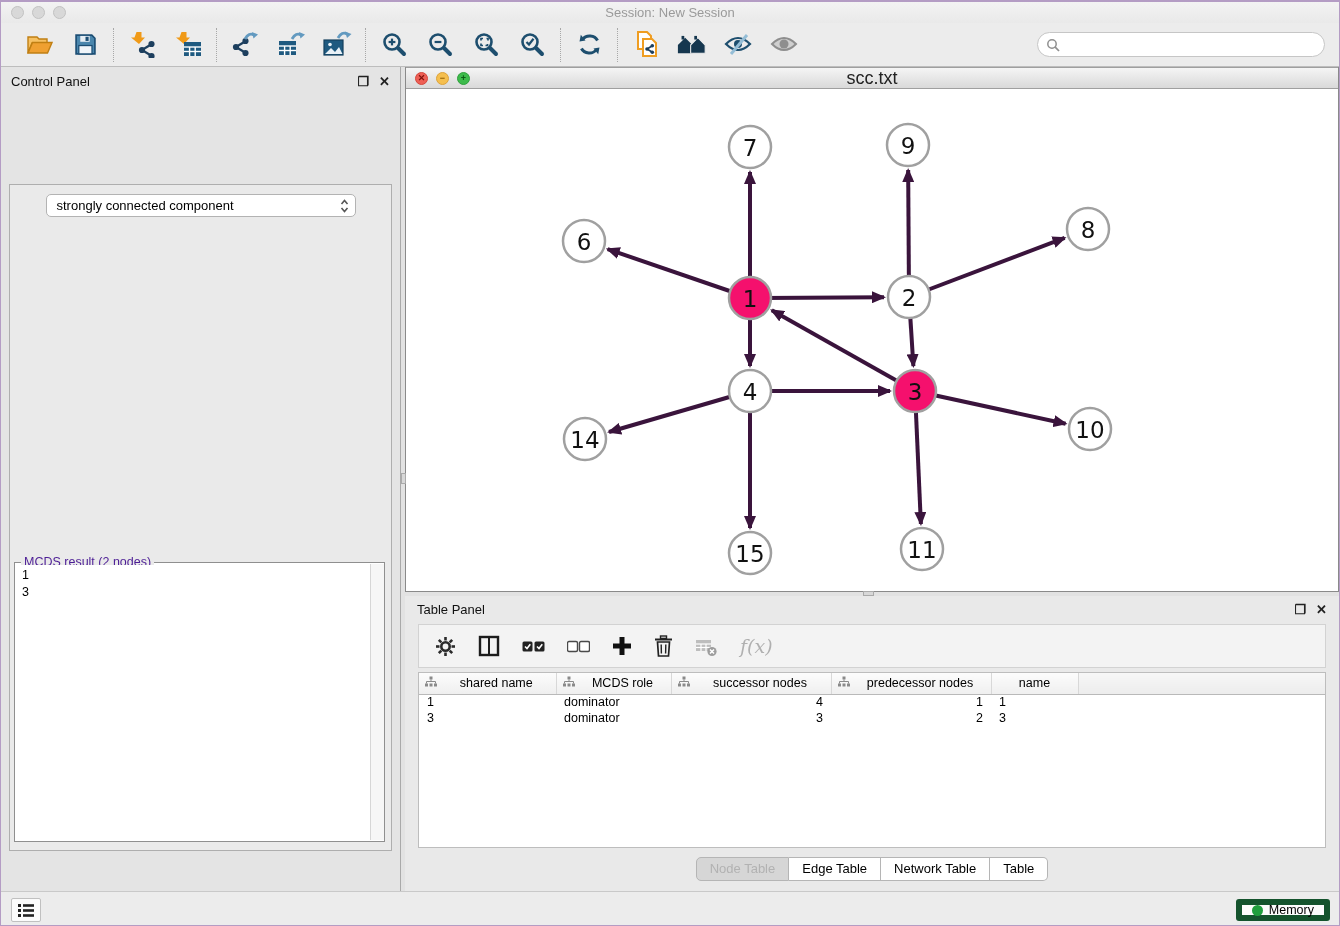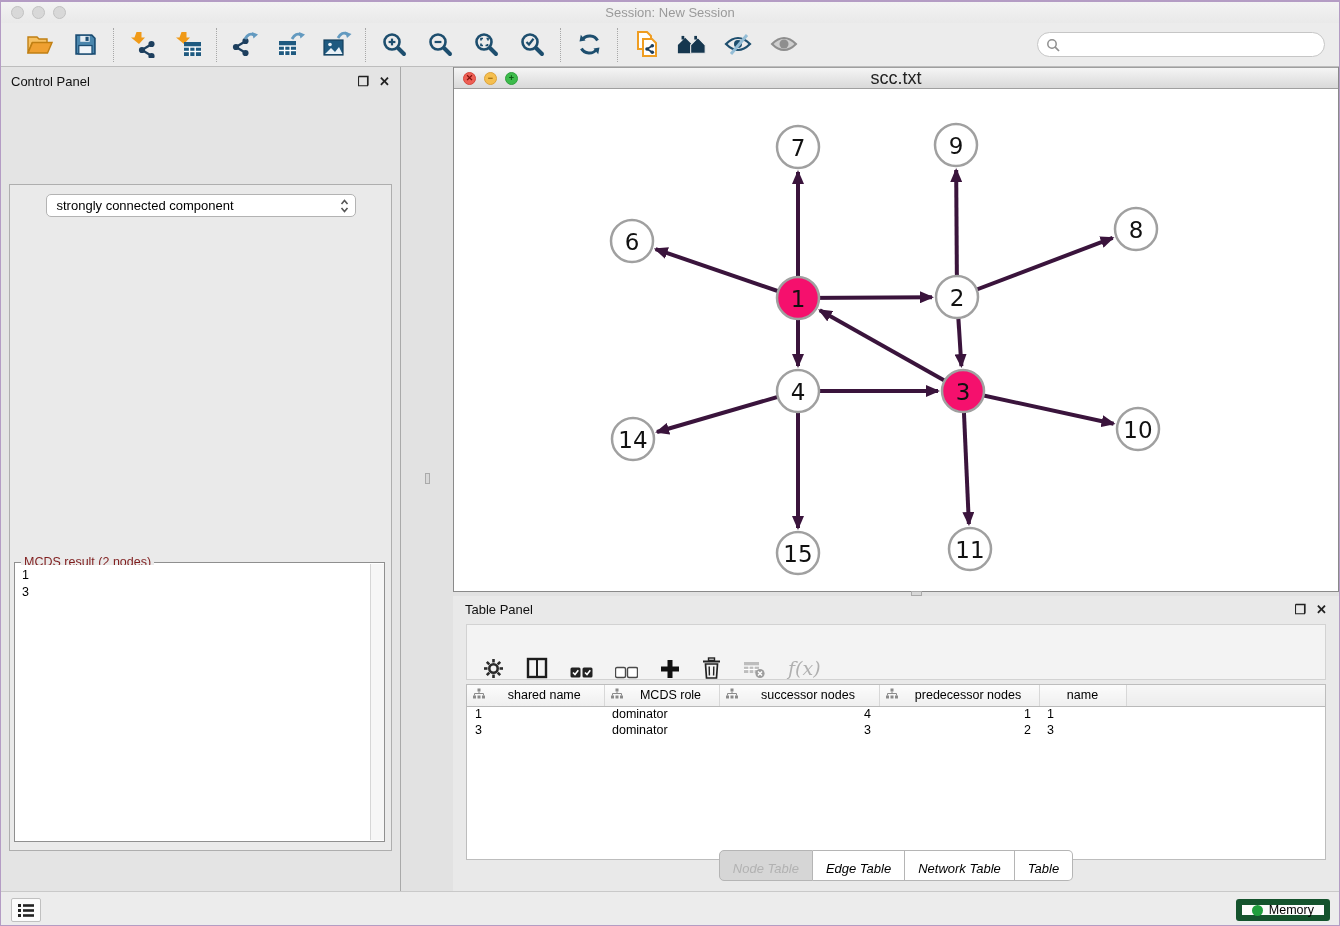--- a/index.html
+++ b/index.html
@@ -20,38 +20,38 @@
   .titlebar .wtitle{font-size:13px;color:#9a9a9a;}
   
   .toolbar{height:44px;background:#ececec;border-bottom:1px solid #bdbdbd;display:flex;align-items:center;padding:0 10px;}
   .tgroup{display:flex;align-items:center;gap:16px;padding:0 13px;}
   .tsep{width:1px;height:34px;border-left:1px dotted #a8a8a8;}
   .tbtn{width:30px;height:30px;display:flex;align-items:center;justify-content:center;cursor:pointer;}
   .searchwrap{margin-left:auto;margin-right:4px;}
   .searchbox{width:288px;height:25px;border:1px solid #c6c6c6;border-radius:13px;background:#fff;display:flex;align-items:center;padding:0 8px;}
   .searchbox input{border:none;outline:none;flex:1;font-size:13px;margin-left:5px;font-family:"Liberation Sans",sans-serif;background:transparent;}
   
-  .main{display:flex;height:824px;gap:24px;}
+  .main{display:flex;height:824px;}
   .cpanel{width:400px;background:#e4e4e4;border-right:1px solid #a9a9a9;position:relative;}
   .cpanel-head{height:28px;display:flex;align-items:center;padding:0 10px;font-size:13px;color:#111;}
   .panel-winbtns{margin-left:auto;display:flex;gap:10px;align-items:center;}
   .panel-winbtn{font-size:13px;color:#222;font-weight:bold;cursor:pointer;line-height:1;}
   .cp-tabs{display:flex;justify-content:center;position:relative;z-index:2;margin-bottom:-1px;}
   .cp-tab{font-size:13px;padding:3px 12px 4px;background:#fff;border:1px solid #b5b5b5;border-left-width:0;color:#000;cursor:pointer;}
   .cp-tab:first-child{border-left-width:1px;border-top-left-radius:4px;}
   .cp-tab.sel{background:#dcdcdc;color:#b9b9b9;border-top-right-radius:6px;border-top-left-radius:2px;cursor:default;}
   .cp-body{position:absolute;left:8px;right:8px;top:117px;bottom:40px;background:#eaeaea;border:1px solid #aeaeae;}
   .opt-label{text-align:center;margin-top:20px;font-size:13px;color:#111;}
   .selectrow{display:flex;justify-content:center;margin-top:9px;}
   .selectbox{width:310px;height:23px;background:#fff;border:1px solid #b3b3b3;border-radius:5px;display:flex;align-items:center;padding:0 6px 0 10px;font-size:13px;cursor:pointer;}
   .selectbox .val{flex:1;}
   .btnrow{display:flex;justify-content:center;gap:15px;margin-top:13px;}
   .pbtn{height:22px;padding:0 14px;font-size:13px;background:linear-gradient(#ffffff,#f1f1f1);border:1px solid #b3b3b3;border-radius:4px;cursor:pointer;font-family:"Liberation Sans",sans-serif;}
   .resultbox{position:absolute;left:4px;right:6px;top:377px;bottom:8px;border:1px solid #8f8f8f;background:#fff;}
-  .resultbox .legend{position:absolute;top:-8px;left:6px;background:#eaeaea;padding:0 3px;font-size:12.5px;color:#7f1d1d;}
+  .resultbox .legend{position:absolute;top:-8px;left:6px;background:#eaeaea;padding:0 3px;font-size:12.5px;color:#4c1d95;}
   .result-list{position:absolute;left:1px;right:15px;top:2px;bottom:1px;background:#fff;font-size:12.5px;line-height:17px;padding:2px 6px;white-space:pre;overflow:hidden;}
   .result-scroll{position:absolute;right:0;top:1px;bottom:1px;width:14px;background:#f6f6f6;border-left:1px solid #d6d6d6;}
   
   .vsplit{width:4px;background:#e2e2e2;position:relative;}
   .vsplit .grip{position:absolute;top:406px;left:0;width:5px;height:11px;background:#d8d8d8;border:1px solid #aaa;}
   .hsplit{height:4px;background:#e2e2e2;position:relative;}
   .hsplit .grip{position:absolute;left:458px;top:-1px;width:11px;height:5px;background:#d8d8d8;border:1px solid #aaa;}
   
   .rightcol{flex:1;display:flex;flex-direction:column;}
   .netwin{height:525px;border:1px solid #8a8a8a;border-top:none;display:flex;flex-direction:column;background:#fff;}
@@ -60,33 +60,33 @@
   .net-lights{position:absolute;left:9px;display:flex;gap:8px;}
   .tl.red{background:#ee5f55;border:1px solid #d4473d;color:#7e100b;}
   .tl.yel{background:#f5bf4f;border:1px solid #dda33b;color:#8f5d00;}
   .tl.grn{background:#3dbb4b;border:1px solid #2fa03d;color:#0c5c15;}
   .net-title{font-size:18px;color:#222;}
   .canvas{flex:1;background:#fff;position:relative;}
   .canvas svg{position:absolute;left:0;top:0;}
   
   .tpanel{flex:1;background:#e9e9e9;position:relative;}
   .tp-head{height:26px;display:flex;align-items:center;padding:0 12px;font-size:13px;color:#111;}
-  .tp-toolbar{margin:2px 13px 0;height:56px;background:#f3f3f3;border:1px solid #d2d2d2;display:flex;align-items:flex-end;gap:22px;padding:0 16px;}
+  .tp-toolbar{margin:2px 13px 0;height:44px;background:#f3f3f3;border:1px solid #d2d2d2;display:flex;align-items:center;gap:22px;padding:8px 16px;}
   .tp-tbtn{display:flex;align-items:center;justify-content:center;cursor:pointer;}
   .fx{font-family:"DejaVu Serif",serif;font-style:italic;color:#b0b0b0;font-size:19px;cursor:default;}
   .tablebox{margin:4px 13px 0;background:#fff;border:1px solid #bdbdbd;height:176px;overflow:hidden;}
   table.dtable{border-collapse:collapse;width:100%;font-size:12.5px;}
   table.dtable th{font-weight:normal;background:linear-gradient(#fcfcfc,#efefef);border-right:1px solid #d8d8d8;border-bottom:1px solid #b9b9b9;height:21px;padding:0 6px;text-align:center;white-space:nowrap;}
   table.dtable th .hwrap{display:flex;align-items:center;gap:6px;justify-content:flex-start;}
   table.dtable th .hlabel{flex:1;}
   table.dtable td{height:16px;padding:0 8px;white-space:nowrap;}
   table.dtable td.r{text-align:right;}
   table.dtable th.filler{border-right:none;background:linear-gradient(#f7f7f7,#ececec);}
   .tp-tabs{position:absolute;left:0;right:0;bottom:10px;display:flex;justify-content:center;}
-  .tp-tab{font-size:13px;padding:10px 13px 4px;background:#fff;border:1px solid #b5b5b5;border-left-width:0;color:#000;cursor:pointer;font-style:italic;}
+  .tp-tab{font-size:13px;padding:3px 13px 4px;background:#fff;border:1px solid #b5b5b5;border-left-width:0;color:#000;cursor:pointer;}
   .tp-tab:first-child{border-left-width:1px;border-top-left-radius:5px;border-bottom-left-radius:5px;}
   .tp-tab:last-child{border-top-right-radius:5px;border-bottom-right-radius:5px;}
   .tp-tab.sel{background:#d6d6d6;color:#b2b2b2;cursor:default;}
   
   .statusbar{height:35px;background:#ececec;border-top:1px solid #c9c9c9;position:relative;}
   .sb-left{position:absolute;left:10px;top:6px;width:30px;height:24px;background:#fbfbfb;border:1px solid #c0c0c0;border-radius:2px;display:flex;align-items:center;justify-content:center;cursor:pointer;}
   .sb-mem{position:absolute;right:9px;top:7px;height:22px;padding:0 10px;background:#fcfcfc;border:6px solid #14532d;border-radius:3px;display:flex;align-items:center;gap:6px;font-size:12.5px;cursor:pointer;}
   .memdot{width:11px;height:11px;border-radius:50%;background:#1f9e3d;}
 </style>
 </head>

